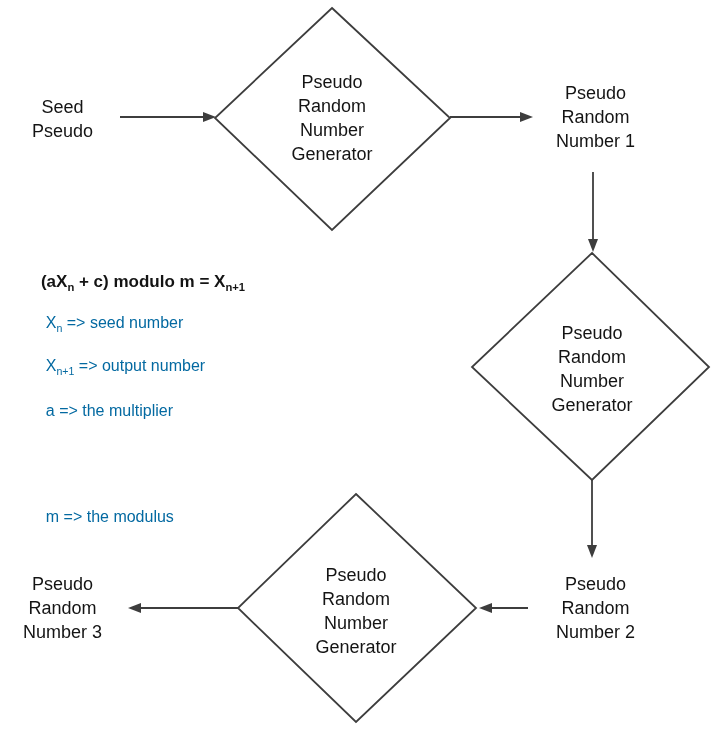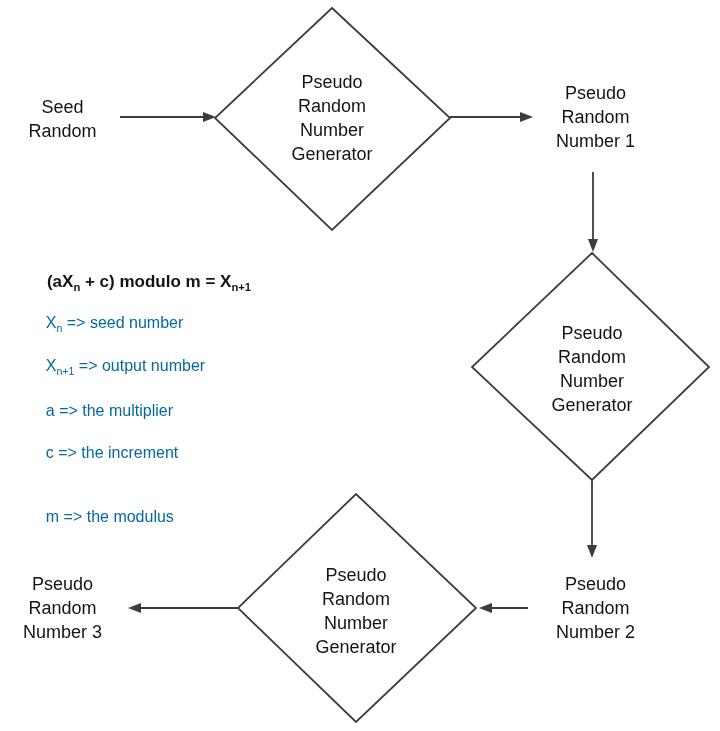--- a/index.html
+++ b/index.html
@@ -22,21 +22,21 @@
   .node-label {
     position: absolute;
     text-align: center;
     white-space: pre-line;
     color: #141414;
     font-size: 18px;
     line-height: 24px;
   }
   .formula {
     position: absolute;
-    left: 28px;
+    left: 22px;
     top: 252px;
     color: #141414;
     font-size: 17px;
     font-weight: bold;
     white-space: pre;
   }
   .definition {
     position: absolute;
     left: 28px;
     color: #0369a1;
@@ -69,21 +69,21 @@
       <polygon points="216,117 203,112 203,122"></polygon>
       <polygon points="533,117 520,112 520,122"></polygon>
       <polygon points="593,252 588,239 598,239"></polygon>
       <polygon points="592,558 587,545 597,545"></polygon>
       <polygon points="479,608 492,603 492,613"></polygon>
       <polygon points="128,608 141,603 141,613"></polygon>
     </g>
   </svg>
 
   <div class="node-label" style="left:5px; top:95px; width:115px;">Seed
-Random</div>
+Pseudo</div>
 
   <div class="node-label" style="left:262px; top:70px; width:140px;">Pseudo
 Random
 Number
 Generator</div>
 
   <div class="node-label" style="left:538px; top:81px; width:115px;">Pseudo
 Random
 Number 1</div>
 
@@ -114,21 +114,18 @@
   </div>
 
   <div class="definition" style="top:339px;text-align:right;">
     <span>X</span><sub>n+1</sub><span> =&gt; output number</span>
   </div>
 
   <div class="definition" style="top:384px;text-align:right;">
     <span>a</span><sub></sub><span> =&gt; the multiplier</span>
   </div>
 
-  <div class="definition" style="top:426px;">
-    <span>c</span><sub></sub><span> =&gt; the increment</span>
-  </div>
 
   <div class="definition" style="top:490px;">
     <span>m</span><sub></sub><span> =&gt; the modulus</span>
   </div>
 
 </div>
 
 </body></html>

